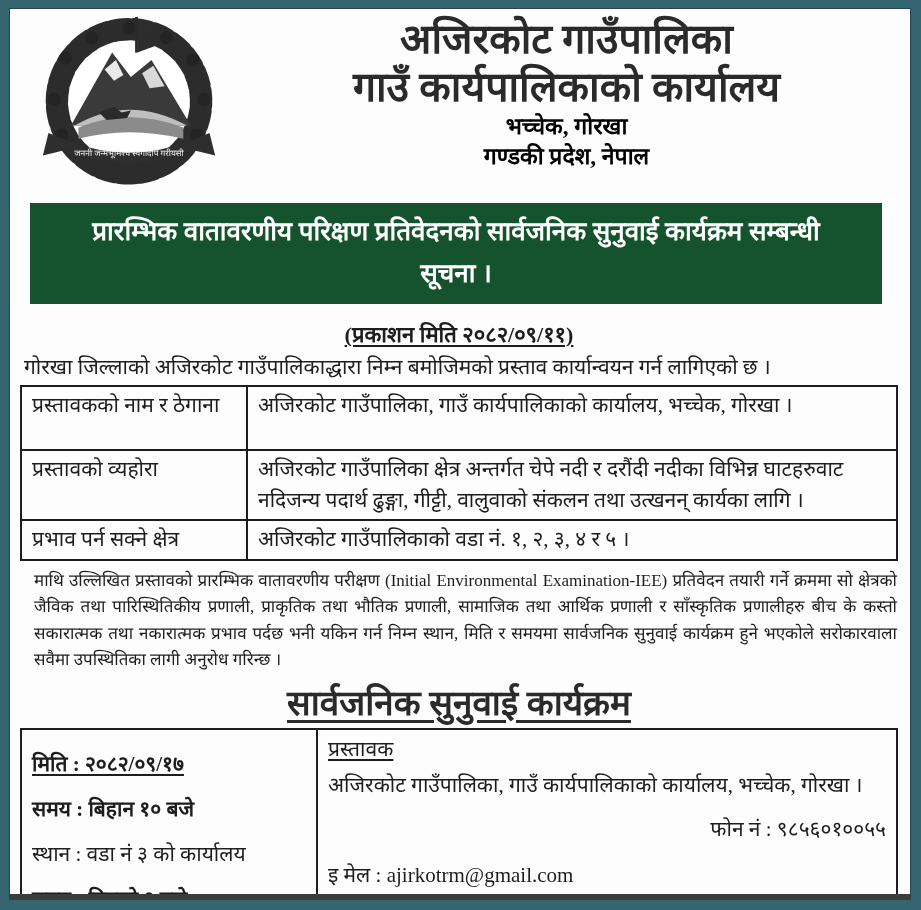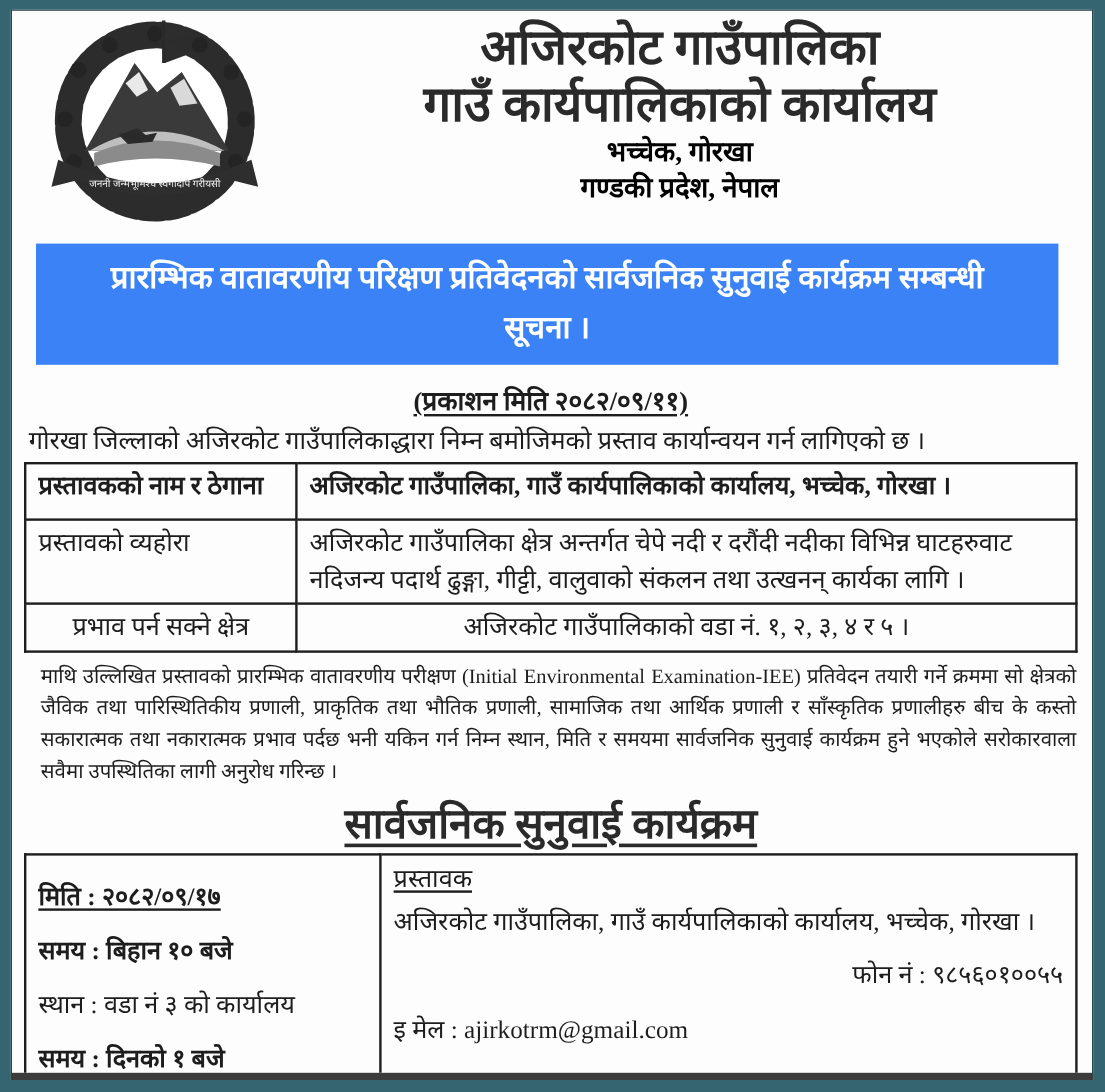--- a/index.html
+++ b/index.html
@@ -26,36 +26,36 @@
   }
   
   .header { position:relative; height:188px; }
   .emblem { position:absolute; left:6px; top:2px; width:206px; height:180px; }
   .header-text { margin-left:215px; text-align:center; padding-top:2px; }
   .title1, .title2 { font-size:41px; font-weight:bold; line-height:1.18; color:#2a2a2a; }
   .addr { font-size:23px; font-weight:bold; line-height:1.32; color:#000000; }
   
   .banner {
     margin:2px 16px 0 10px;
-    background:#3b82f6; color:#ffffff;
+    background:#14532d; color:#ffffff;
     font-weight:bold; font-size:26px; line-height:1.6;
     text-align:center; padding:8px 34px 10px;
   }
   
   .publication { text-align:center; margin-top:14px; font-size:22px; font-weight:bold; }
   .publication span { text-decoration:underline; text-underline-offset:3px; }
   
   .intro { font-size:21px; margin:4px 2px 5px 4px; }
   
   table.proposal { width:100%; border-collapse:collapse; font-size:21px; }
   table.proposal td { border:2px solid #1e1e1e; padding:3px 10px 4px; vertical-align:top; line-height:1.45; }
   table.proposal td.lbl { width:226px; }
-  table.proposal tr.r1 td { height:47px;font-weight:bold; }
+  table.proposal tr.r1 td { height:64px; }
   table.proposal tr.r2 td { height:70px;margin-top:21px; }
-  table.proposal tr.r3 td { height:33px;text-align:center; }
+  table.proposal tr.r3 td { height:33px; }
   
   .body-par { font-size:17px; line-height:1.56; text-align:justify; margin:7px 1px 4px 14px; }
   
   .program-heading { text-align:center; font-size:35px; font-weight:bold; margin:3px 0 3px; color:#2a2a2a; }
   .program-heading span { text-decoration:underline; text-underline-offset:5px; }
   
   table.program { width:100%; border-collapse:collapse; font-size:21px; }
   table.program td { border:2px solid #1e1e1e; vertical-align:top; padding:4px 10px 6px; }
   table.program td.left-col { width:296px; }
   .p-line { line-height:29px;margin-top:16px; }

